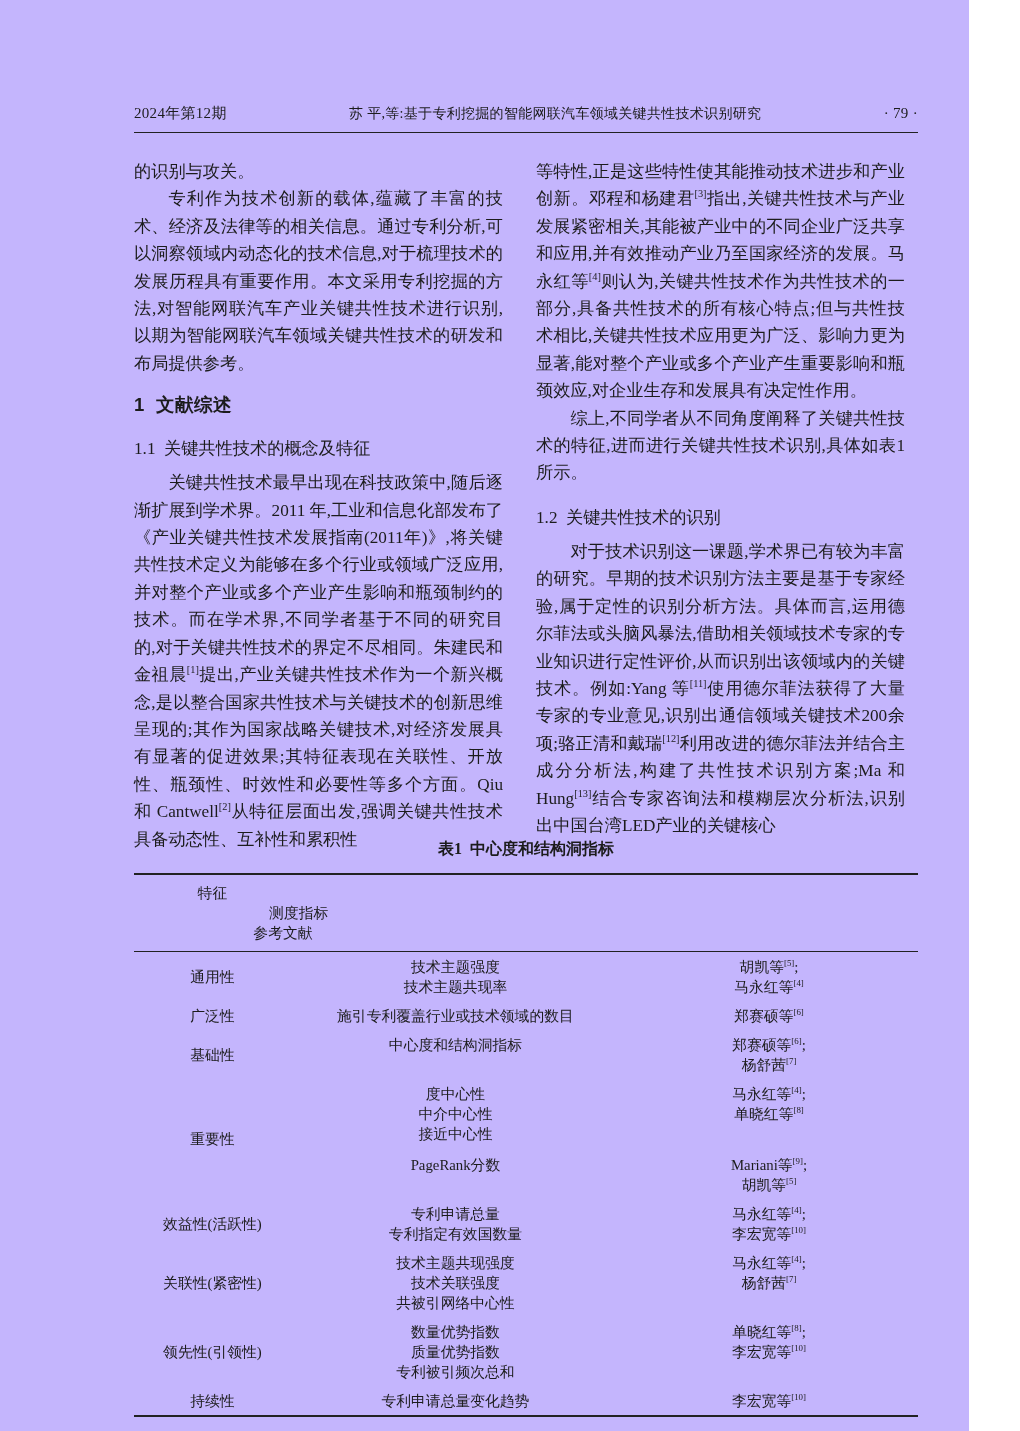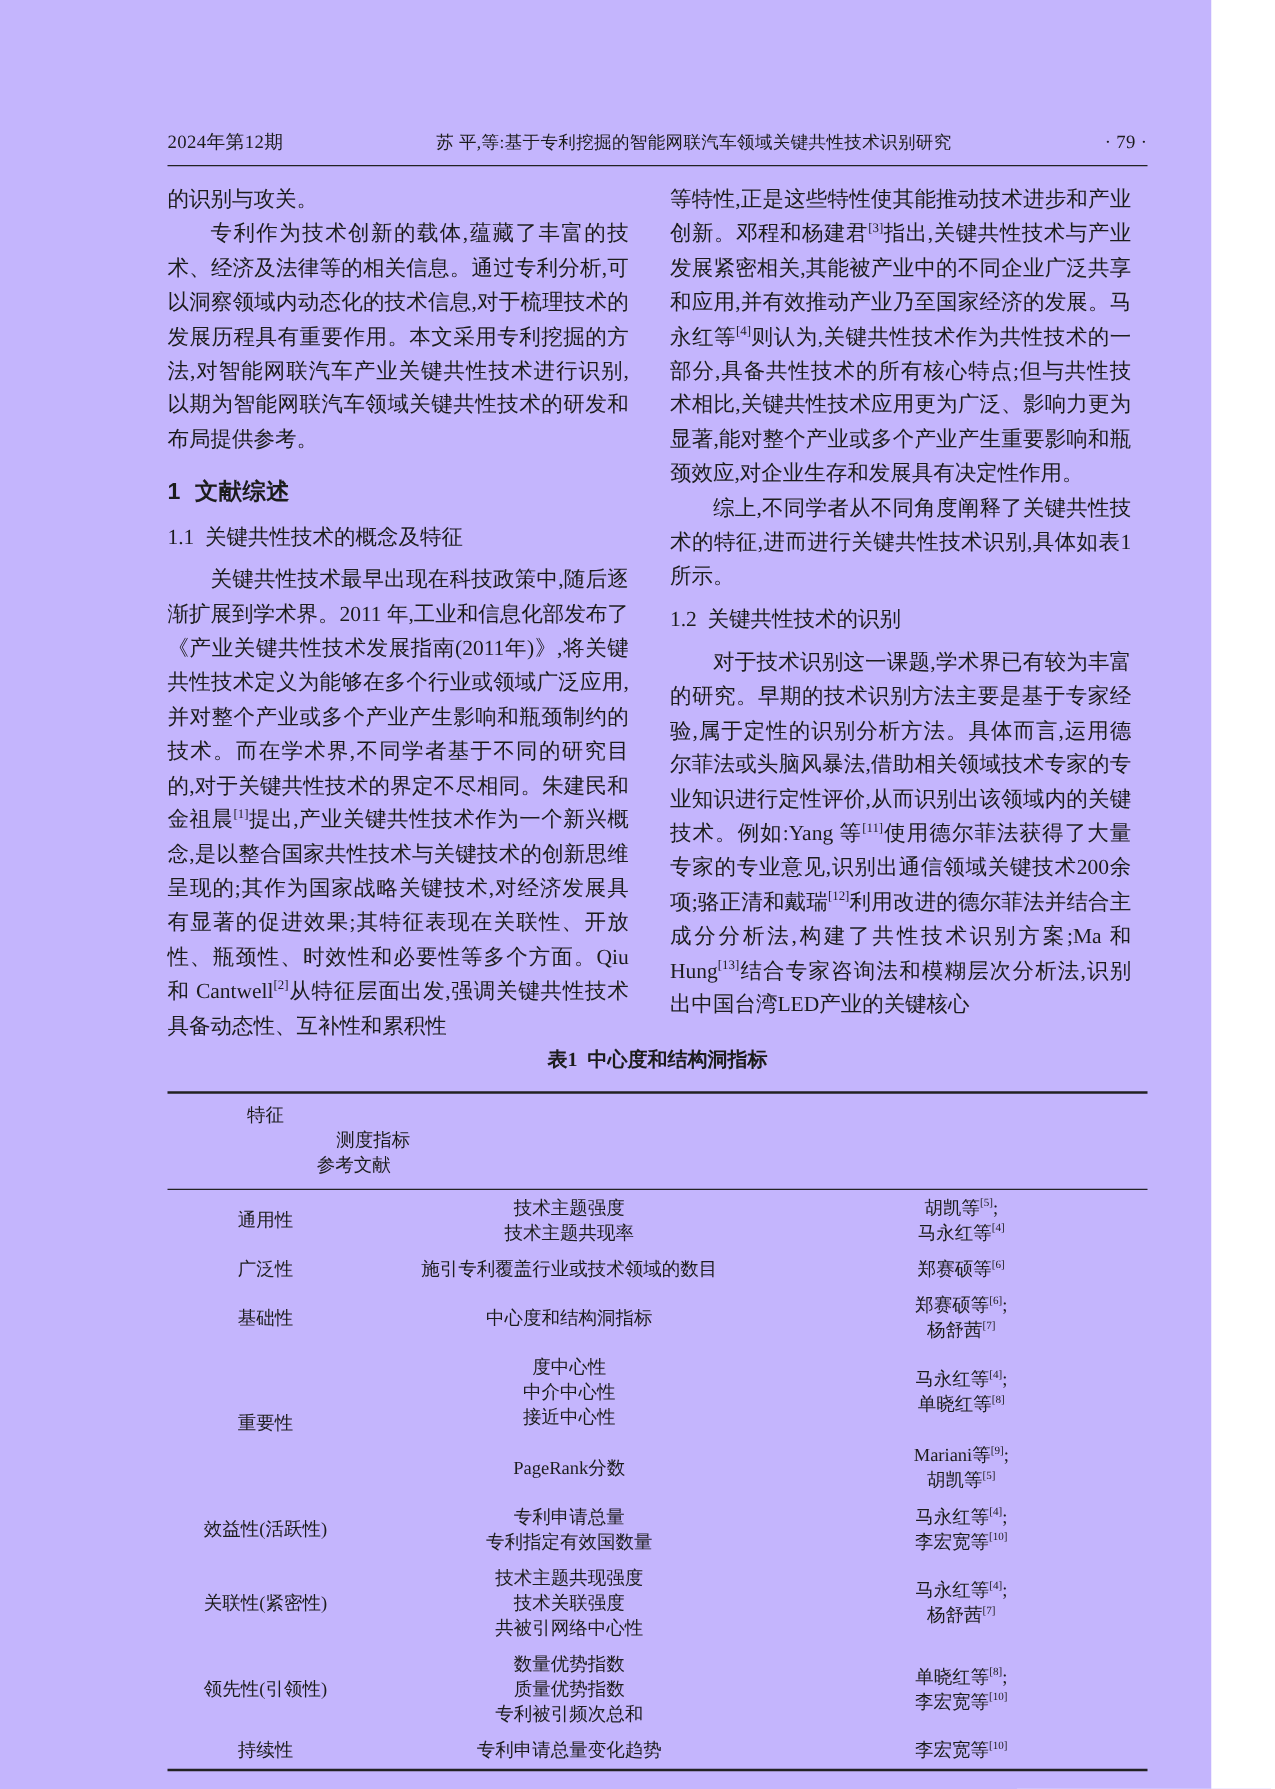--- a/index.html
+++ b/index.html
@@ -8,49 +8,49 @@
   .page{position:relative;width:969px;height:1431px;background:#c4b5fd;overflow:hidden;}
 
   
   .run-head{position:absolute;left:134px;top:104px;width:784px;
     display:flex;justify-content:space-between;align-items:baseline;
     font-size:15px;letter-spacing:.3px;
     border-bottom:1.6px solid #222;padding-bottom:9px;}
   .run-head .mid{flex:1;text-align:center;font-size:14px;}
 
   
-  .col{position:absolute;top:146px;width:369px;font-size:17.2px;line-height:27.4px;
+  .col{position:absolute;top:158px;width:369px;font-size:17.2px;line-height:27.4px;
        text-align:justify;}
   .col-left{left:134px;}
   .col-right{left:536px;}
   .col p{margin:0;text-indent:2em;}
   .col p.noind{text-indent:0;}
   h2.sec{font-family:"Liberation Sans", sans-serif;font-weight:bold;
          font-size:18.5px;line-height:26px;margin:15px 0 10px 0;
          white-space:pre-wrap;letter-spacing:.5px;}
   h3.subsec{font-size:17.2px;font-weight:normal;line-height:27px;
-            margin:7px 0 7px 0;white-space:pre-wrap;}
+            margin:17px 0 7px 0;white-space:pre-wrap;}
   sup{font-size:0.60em;vertical-align:super;line-height:0;letter-spacing:0;}
 
   
   .table-area{position:absolute;left:134px;top:838px;width:784px;}
   .tbl-title{text-align:center;font-weight:bold;font-size:16px;line-height:22px;
              margin-bottom:13px;white-space:pre-wrap;}
   .tbl{border-top:2.2px solid #222;border-bottom:2.2px solid #222;
        font-size:14.8px;line-height:20px;}
   .thead{display:flex;border-bottom:1.6px solid #222;padding:8px 0;flex-direction:column;}
   .thead .th{text-align:center;}
   .th.c1,.td.feat{width:20%;}
   .th.c2{width:42%;}
   .th.c3{width:38%;}
   .trow{display:flex;align-items:stretch;padding:4.5px 0;}
   .td{text-align:center;}
   .td.feat{display:flex;align-items:center;justify-content:center;}
   .tgroups{width:80%;display:flex;flex-direction:column;gap:11px;}
-  .tgroup{display:flex;align-items:center;}
+  .tgroup{display:flex;align-items:flex-start;}
   .td.meas{width:52.5%;white-space:pre-line;}
   .td.refs{width:47.5%;white-space:pre-line;}
 </style>
 </head>
 <body>
 
 <div class="page">
 
   <div class="run-head">
     <span>2024年第12期</span>

